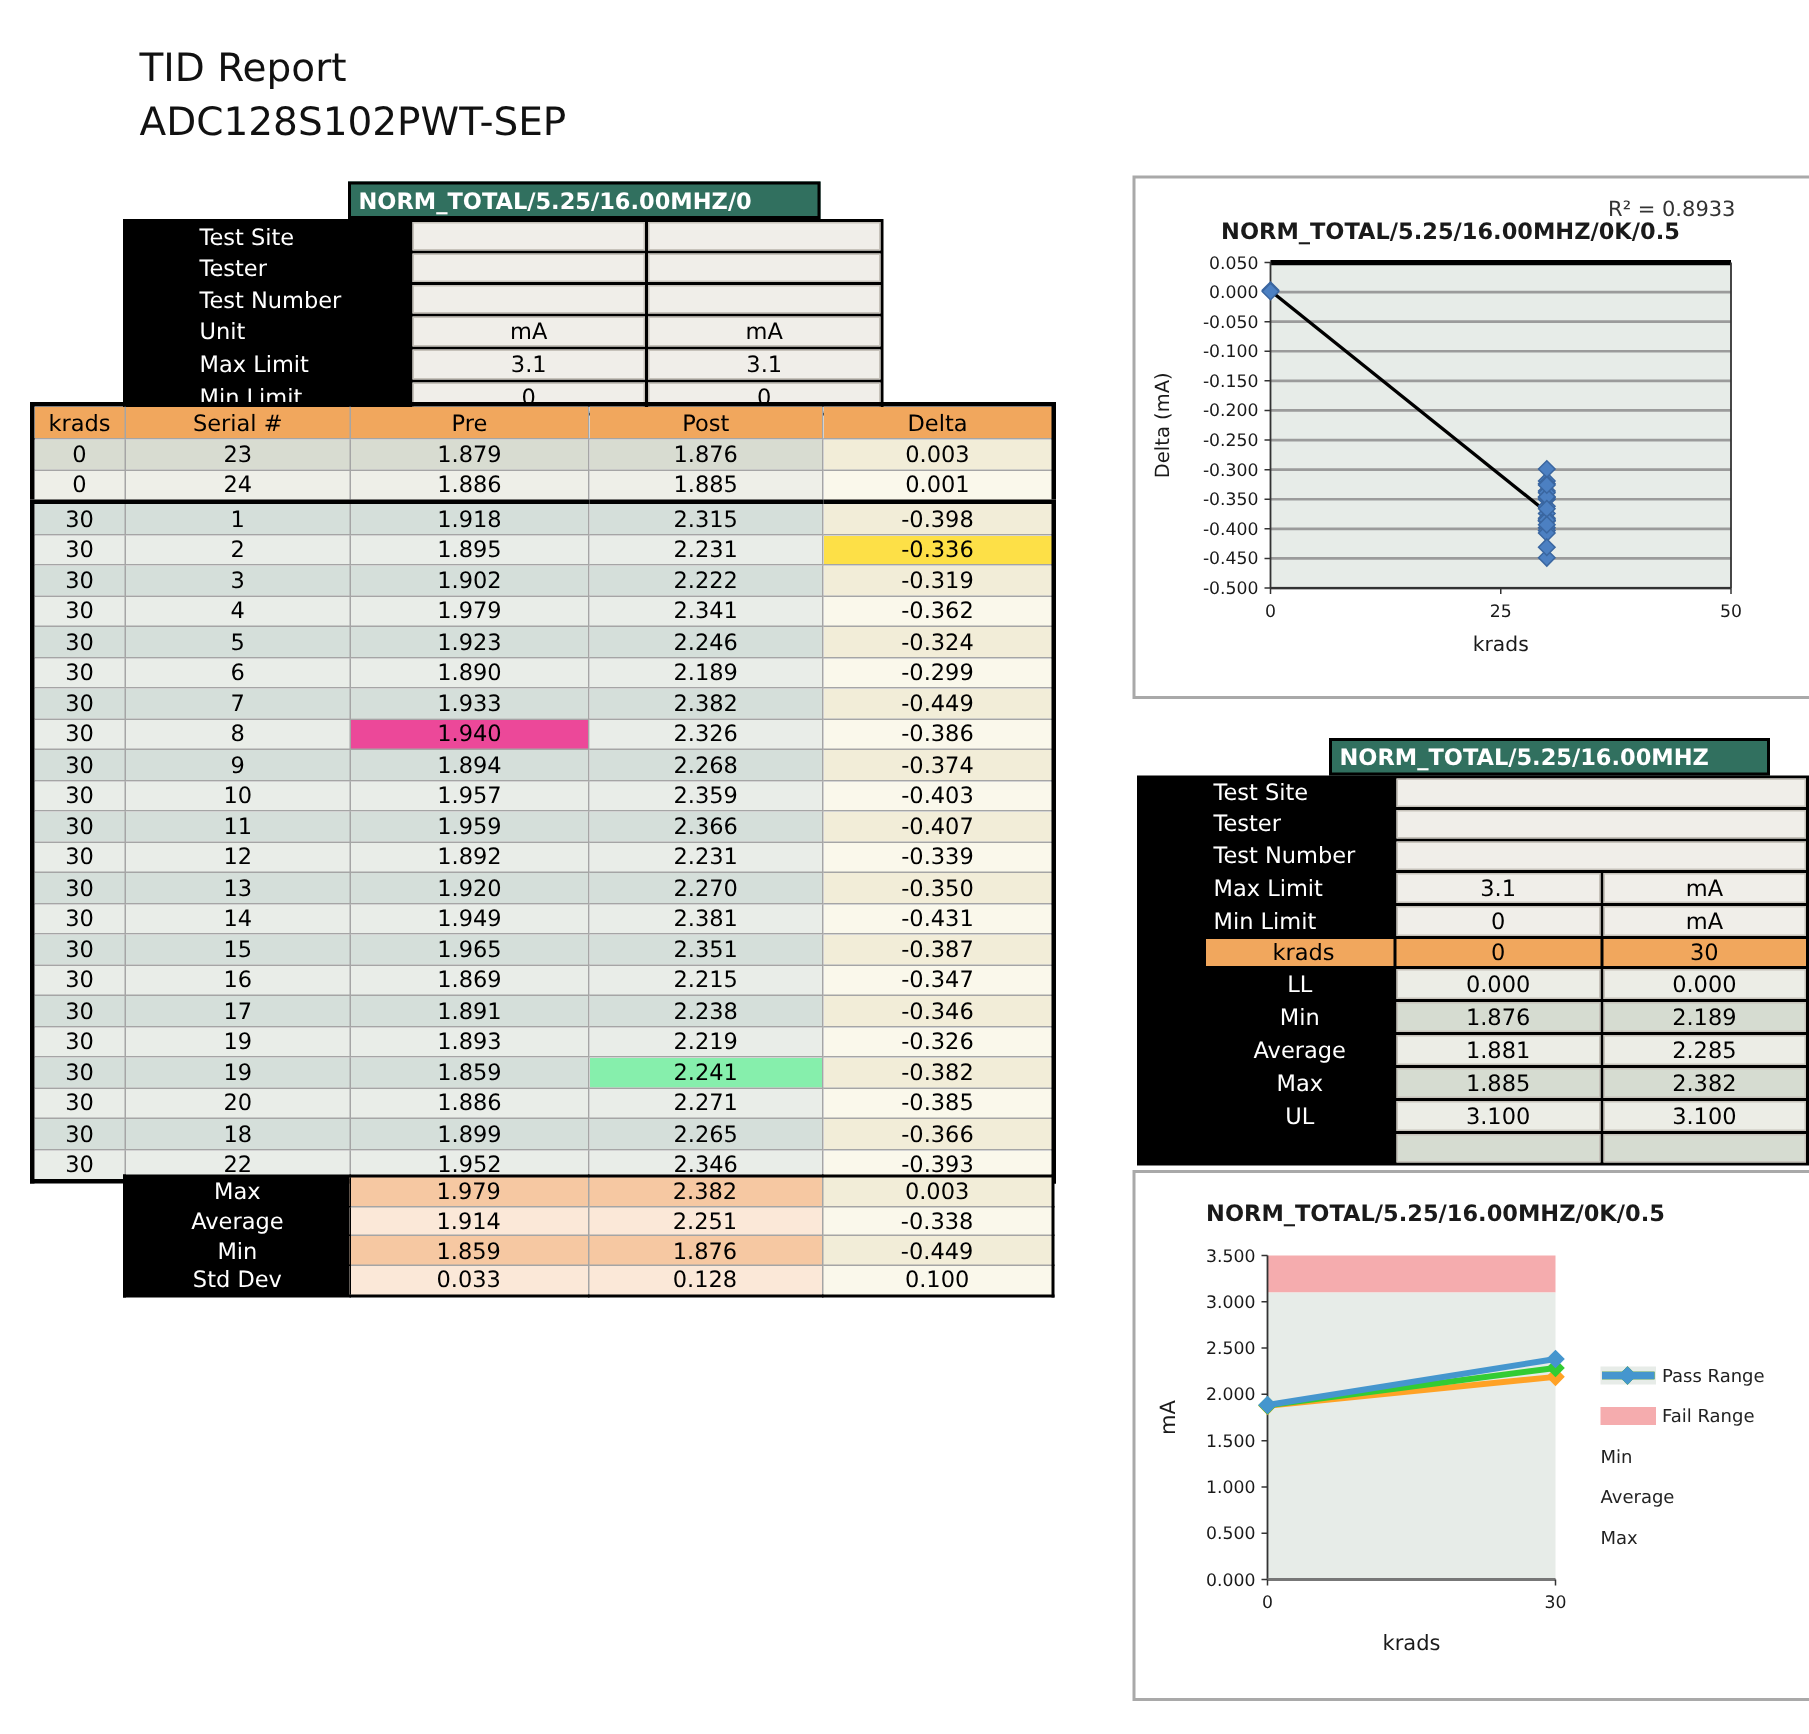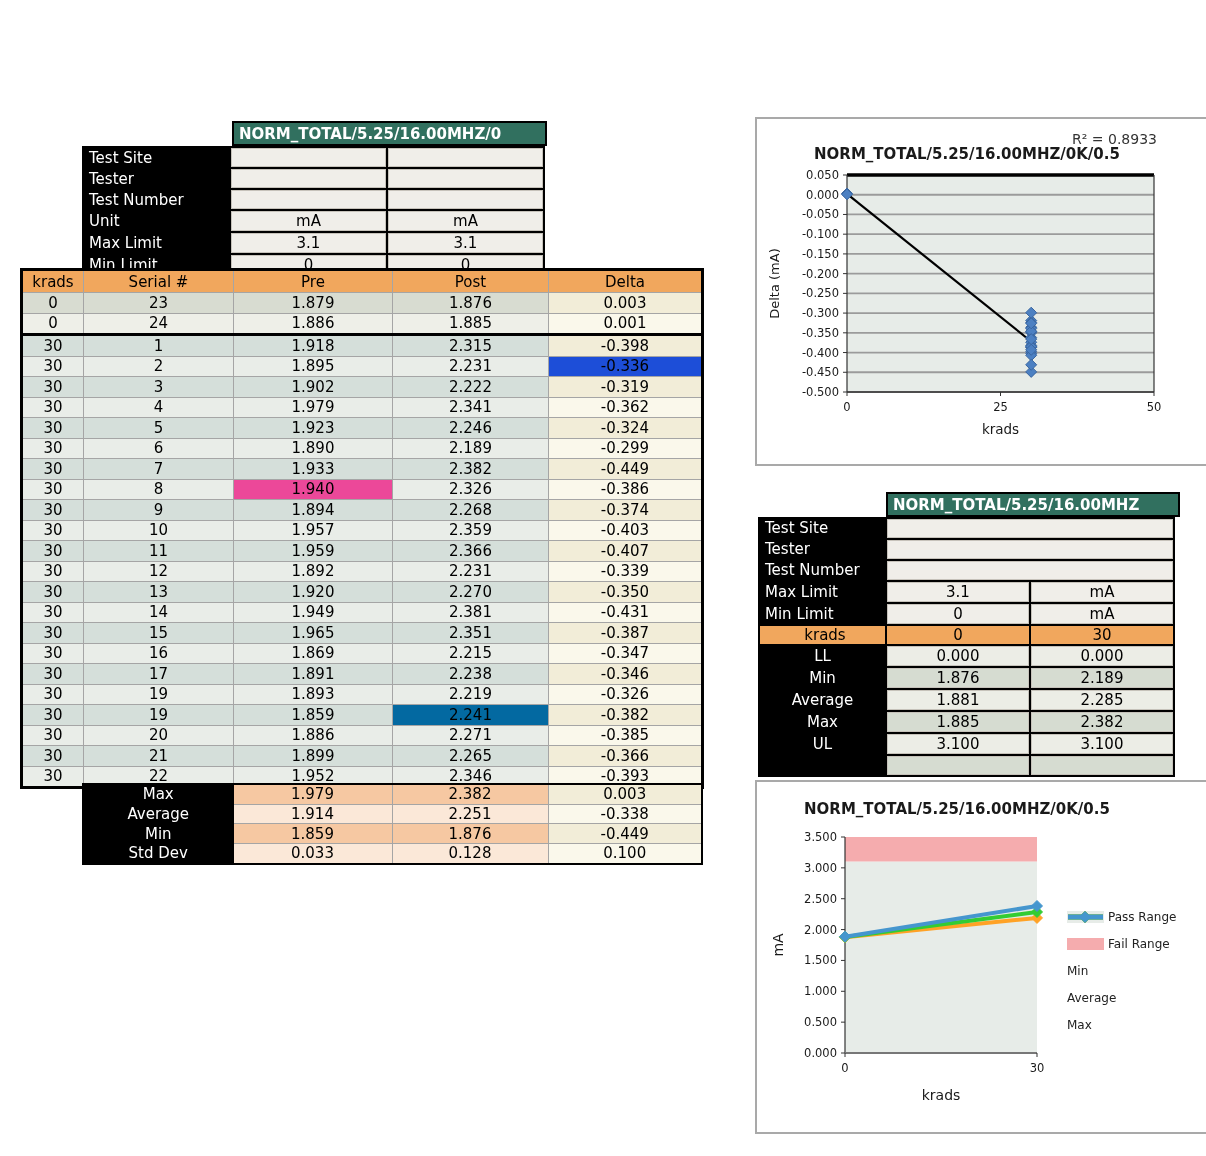--- a/index.html
+++ b/index.html
@@ -8,21 +8,21 @@
 
   
   #report-title{position:absolute;left:93px;top:28px;font-size:26px;line-height:36px;color:#111;}
 
   
   .teal-header{background:#31705F;color:#fff;font-weight:bold;font-size:15px;
     border:2px solid #000;white-space:nowrap;overflow:hidden;
     display:flex;align-items:center;padding:0 0 0 5px;box-sizing:border-box;}
   #lt-header{position:absolute;left:232px;top:121px;width:315px;height:25px;}
 
-  table{border-spacing:0;}
+  table{border-spacing:0;padding-left:44px;}
   .blk{border-collapse:separate;border-spacing:2px;background:#000;}
   .blk td{height:17px;font-size:15px;padding:0;}
   .blk .lbl{background:#000;color:#fff;text-align:left;padding-left:5px;min-width:140px;}
   .blk .val{background:#F0EEE9;text-align:center;border:1px solid #C6C2BA;}
   #lt-info{position:absolute;left:82px;top:146px;}
   #lt-info .val{width:153px;}
 
   #lt-main{position:absolute;left:20px;top:268px;border-collapse:collapse;border:3px solid #000;table-layout:fixed;}
   #lt-main td,#lt-main th{border:1px solid #A5A5A5;font-size:15px;font-weight:normal;
      text-align:center;padding:0;height:19.5px;overflow:hidden;}
@@ -51,20 +51,24 @@
   #st-table td{height:16.9px;}
   #st-table .lbl{min-width:117px;font-size:15px;}
   #st-table .lblc{background:#000;color:#fff;text-align:center;padding:0 4px;}
   #st-table .val{width:140px;}
   #st-table .krow{background:#F1A75D;color:#000;text-align:center;border:0;}
 </style>
 </head>
 <body>
 <div id="page">
 
+  <div id="report-title">
+    <div>TID Report</div>
+    <div>ADC128S102PWT-SEP</div>
+  </div>
 
   <div id="lt-header" class="teal-header">NORM_TOTAL/5.25/16.00MHZ/0</div>
 
   <table id="lt-info" class="blk">
     <tbody>
         <tr>
           <td class="lbl">Test Site</td>
           <td class="val"></td>
           <td class="val"></td>
         </tr>
@@ -133,21 +137,21 @@
           <td style="background: rgb(213, 223, 218);">1</td>
           <td style="background: rgb(213, 223, 218);">1.918</td>
           <td style="background: rgb(213, 223, 218);">2.315</td>
           <td style="background: rgb(242, 237, 216);">-0.398</td>
         </tr>
         <tr>
           <td style="background: rgb(233, 237, 232);">30</td>
           <td style="background: rgb(233, 237, 232);">2</td>
           <td style="background: rgb(233, 237, 232);">1.895</td>
           <td style="background: rgb(233, 237, 232);">2.231</td>
-          <td style="background: #1d4ed8;">-0.336</td>
+          <td style="background: #fde047;">-0.336</td>
         </tr>
         <tr>
           <td style="background: rgb(213, 223, 218);">30</td>
           <td style="background: rgb(213, 223, 218);">3</td>
           <td style="background: rgb(213, 223, 218);">1.902</td>
           <td style="background: rgb(213, 223, 218);">2.222</td>
           <td style="background: rgb(242, 237, 216);">-0.319</td>
         </tr>
         <tr>
           <td style="background: rgb(233, 237, 232);">30</td>
@@ -251,33 +255,33 @@
           <td style="background: rgb(233, 237, 232);">30</td>
           <td style="background: rgb(233, 237, 232);">19</td>
           <td style="background: rgb(233, 237, 232);">1.893</td>
           <td style="background: rgb(233, 237, 232);">2.219</td>
           <td style="background: rgb(250, 248, 235);">-0.326</td>
         </tr>
         <tr>
           <td style="background: rgb(213, 223, 218);">30</td>
           <td style="background: rgb(213, 223, 218);">19</td>
           <td style="background: rgb(213, 223, 218);">1.859</td>
-          <td style="background: #0369a1;">2.241</td>
+          <td style="background: #86efac;">2.241</td>
           <td style="background: rgb(242, 237, 216);">-0.382</td>
         </tr>
         <tr>
           <td style="background: rgb(233, 237, 232);">30</td>
           <td style="background: rgb(233, 237, 232);">20</td>
           <td style="background: rgb(233, 237, 232);">1.886</td>
           <td style="background: rgb(233, 237, 232);">2.271</td>
           <td style="background: rgb(250, 248, 235);">-0.385</td>
         </tr>
         <tr>
           <td style="background: rgb(213, 223, 218);">30</td>
-          <td style="background: rgb(213, 223, 218);">21</td>
+          <td style="background: rgb(213, 223, 218);">18</td>
           <td style="background: rgb(213, 223, 218);">1.899</td>
           <td style="background: rgb(213, 223, 218);">2.265</td>
           <td style="background: rgb(242, 237, 216);">-0.366</td>
         </tr>
         <tr>
           <td style="background: rgb(233, 237, 232);">30</td>
           <td style="background: rgb(233, 237, 232);">22</td>
           <td style="background: rgb(233, 237, 232);">1.952</td>
           <td style="background: rgb(233, 237, 232);">2.346</td>
           <td style="background: rgb(250, 248, 235);">-0.393</td>

